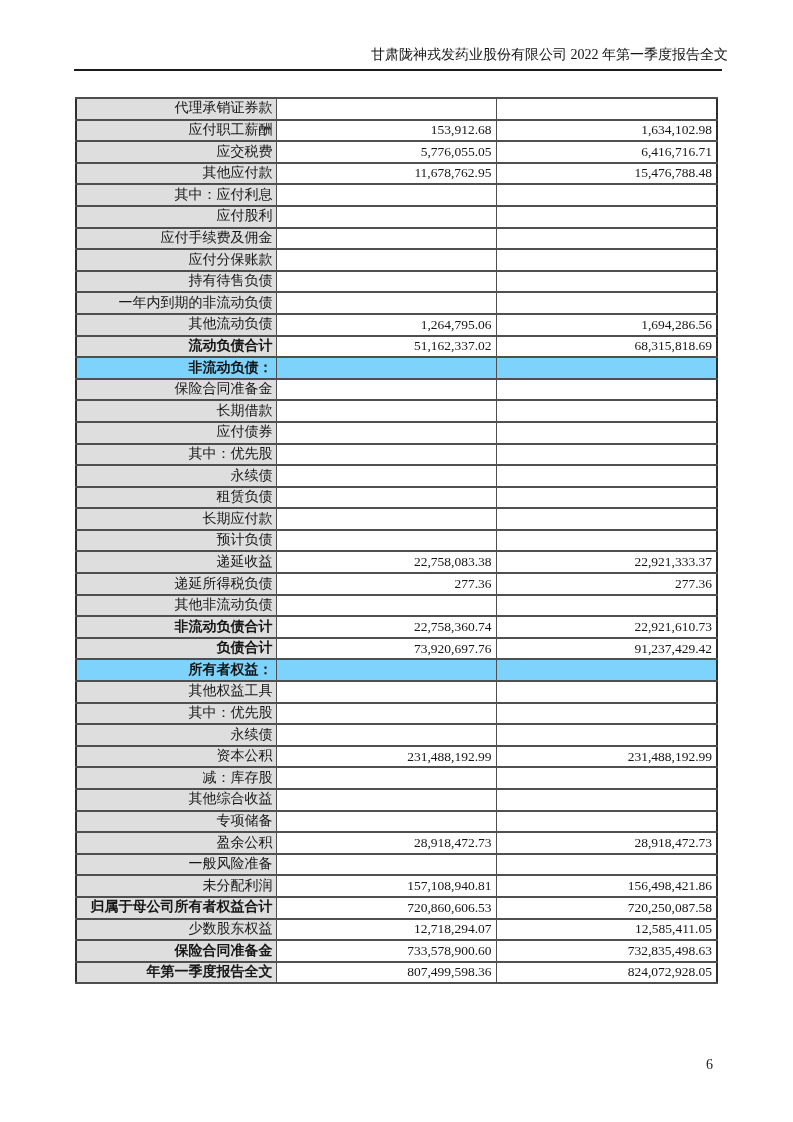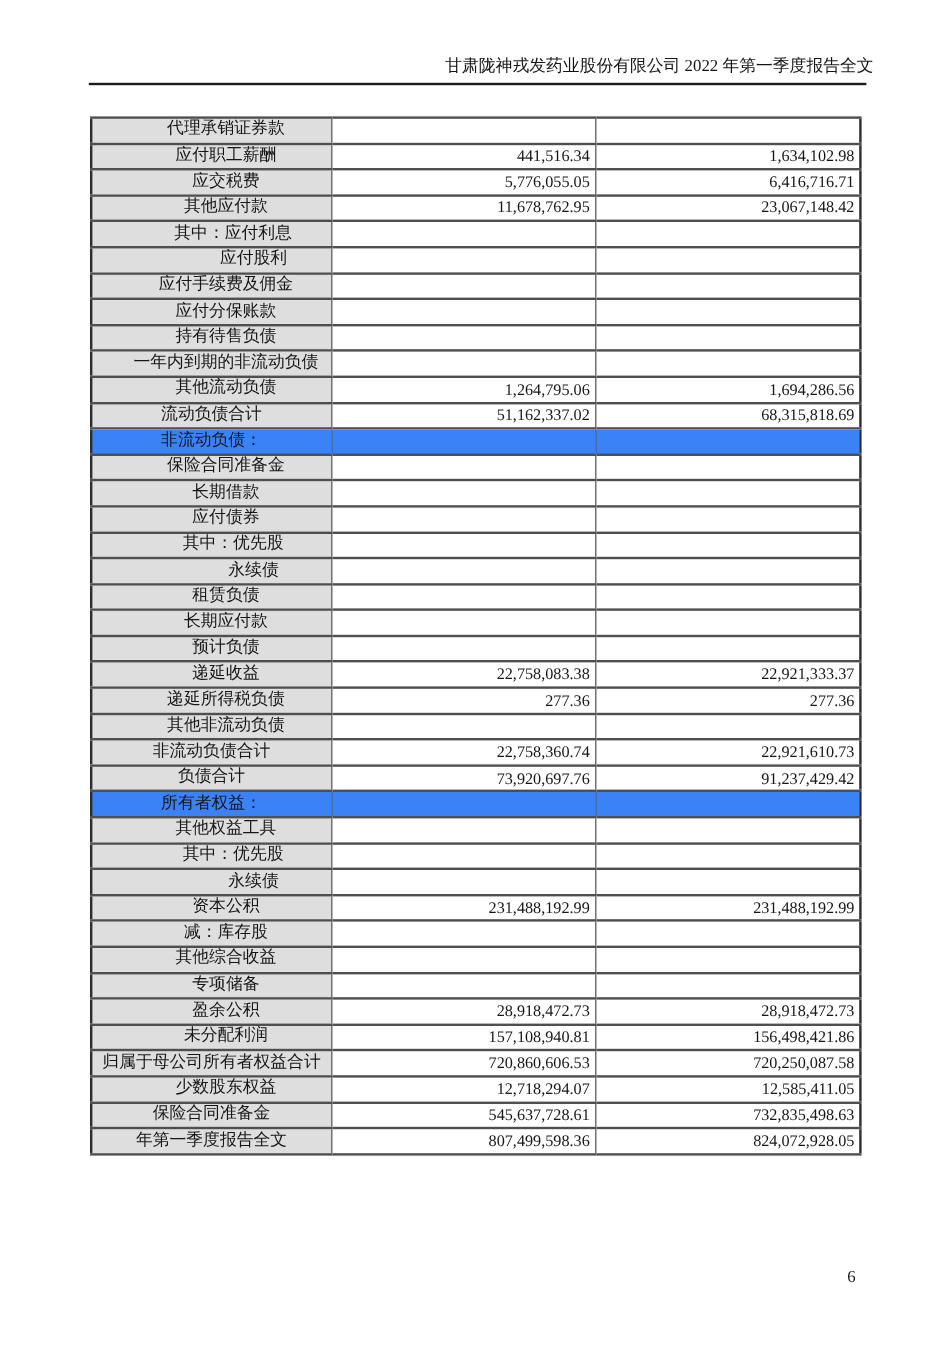--- a/index.html
+++ b/index.html
@@ -49,32 +49,32 @@
     height: 19.6px;
     padding: 0 3px;
     font-size: 14px;
     line-height: 1.05;
     vertical-align: middle;
     overflow: hidden;
     white-space: nowrap;
   }
   table.bs td.label {
     background: #dedede;
-    text-align: center;
+    text-align: right;
   }
   table.bs td.num {
     background: #ffffff;
     text-align: right;
     padding-right: 4px;
     font-size: 13.5px;
   }
   table.bs tr.section td {
-    background: #3b82f6;
-  }
-  .ind0 { padding-left: 3px !important; }
+    background: #7dd3fc;
+  }
+  .ind0 { padding-left: 3px !important; font-weight: bold; }
   .ind1 { padding-left: 27px !important; }
   .ind2 { padding-left: 39px !important; }
   .ind3 { padding-left: 73px !important; }
   .pagenum {
     position: absolute;
     top: 1057px;
     left: 706px;
     font-size: 14px;
     color: #1a1a1a;
   }
@@ -95,32 +95,32 @@
       <col style="width:221px">
     </colgroup>
     <tbody id="bs-body">
         <tr>
           <td class="label ind1">代理承销证券款</td>
           <td class="num"></td>
           <td class="num"></td>
         </tr>
         <tr>
           <td class="label ind1">应付职工薪酬</td>
-          <td class="num">441,516.34</td>
+          <td class="num">153,912.68</td>
           <td class="num">1,634,102.98</td>
         </tr>
         <tr>
           <td class="label ind1">应交税费</td>
           <td class="num">5,776,055.05</td>
           <td class="num">6,416,716.71</td>
         </tr>
         <tr>
           <td class="label ind1">其他应付款</td>
           <td class="num">11,678,762.95</td>
-          <td class="num">23,067,148.42</td>
+          <td class="num">15,476,788.48</td>
         </tr>
         <tr>
           <td class="label ind2">其中：应付利息</td>
           <td class="num"></td>
           <td class="num"></td>
         </tr>
         <tr>
           <td class="label ind3">应付股利</td>
           <td class="num"></td>
           <td class="num"></td>
@@ -264,37 +264,42 @@
           <td class="label ind1">专项储备</td>
           <td class="num"></td>
           <td class="num"></td>
         </tr>
         <tr>
           <td class="label ind1">盈余公积</td>
           <td class="num">28,918,472.73</td>
           <td class="num">28,918,472.73</td>
         </tr>
         <tr>
+          <td class="label ind1">一般风险准备</td>
+          <td class="num"></td>
+          <td class="num"></td>
+        </tr>
+        <tr>
           <td class="label ind1">未分配利润</td>
           <td class="num">157,108,940.81</td>
           <td class="num">156,498,421.86</td>
         </tr>
         <tr>
           <td class="label ind0">归属于母公司所有者权益合计</td>
           <td class="num">720,860,606.53</td>
           <td class="num">720,250,087.58</td>
         </tr>
         <tr>
           <td class="label ind1">少数股东权益</td>
           <td class="num">12,718,294.07</td>
           <td class="num">12,585,411.05</td>
         </tr>
         <tr>
           <td class="label ind0">保险合同准备金</td>
-          <td class="num">545,637,728.61</td>
+          <td class="num">733,578,900.60</td>
           <td class="num">732,835,498.63</td>
         </tr>
         <tr>
           <td class="label ind0">年第一季度报告全文</td>
           <td class="num">807,499,598.36</td>
           <td class="num">824,072,928.05</td>
         </tr>
       </tbody>
   </table>
 

